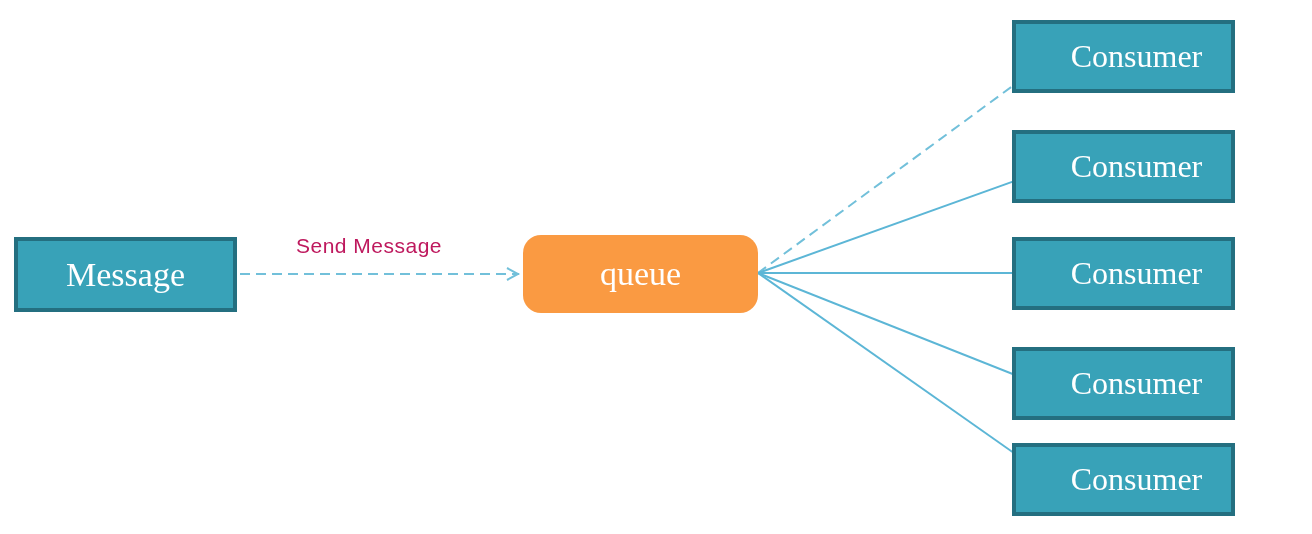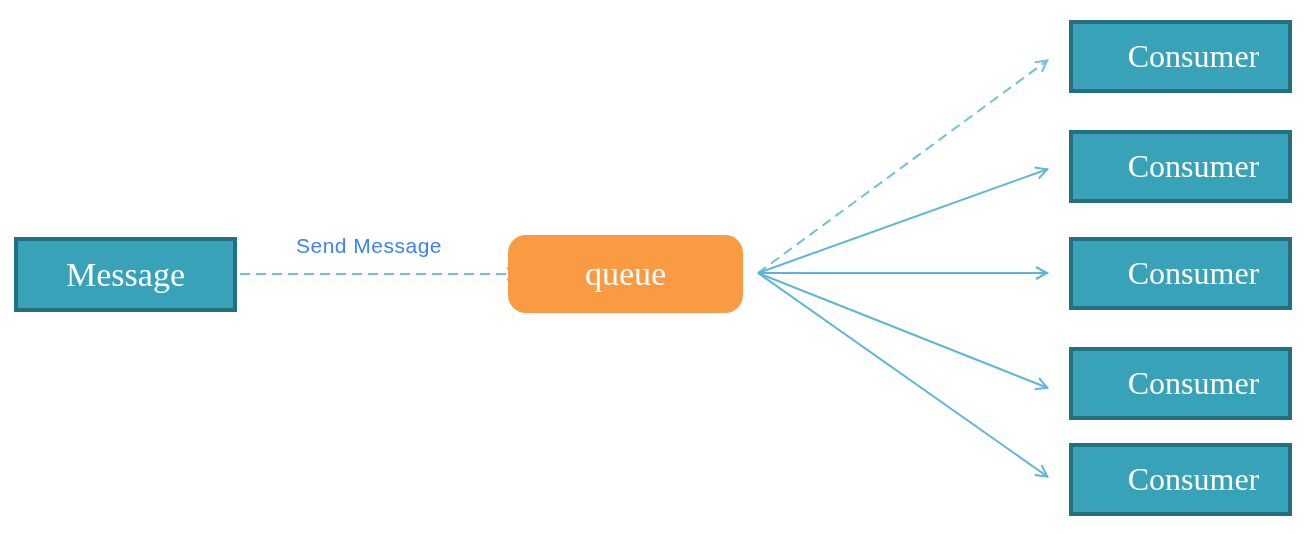--- a/index.html
+++ b/index.html
@@ -36,46 +36,46 @@
     border: 4px solid #246f80;
     font-size: 34px;
   }
   .producer {
     left: 14px;
     top: 237px;
     width: 223px;
     height: 75px;
   }
   .queue {
-    left: 508px;
+    left: 523px;
     top: 235px;
     width: 235px;
     height: 78px;
     background: #fa9a42;
     border: none;
     border-radius: 18px;
     font-size: 34px;
   }
   .consumer {
-    left: 1069px;
+    left: 1012px;
     width: 223px;
     height: 73px;
     font-size: 32px;
     padding-left: 26px;
   }
   .consumer-1 { top: 20px; }
   .consumer-2 { top: 130px; }
   .consumer-3 { top: 237px; }
   .consumer-4 { top: 347px; }
   .consumer-5 { top: 443px; }
   .edge-label {
     position: absolute;
     font-family: "Liberation Sans", sans-serif;
     font-size: 21px;
-    color: #3b82f6;
+    color: #be185d;
     letter-spacing: 0.5px;
     text-align: center;
     white-space: nowrap;
   }
   .send-label {
     left: 283px;
     top: 234px;
     width: 172px;
   }
   .receive-label {

